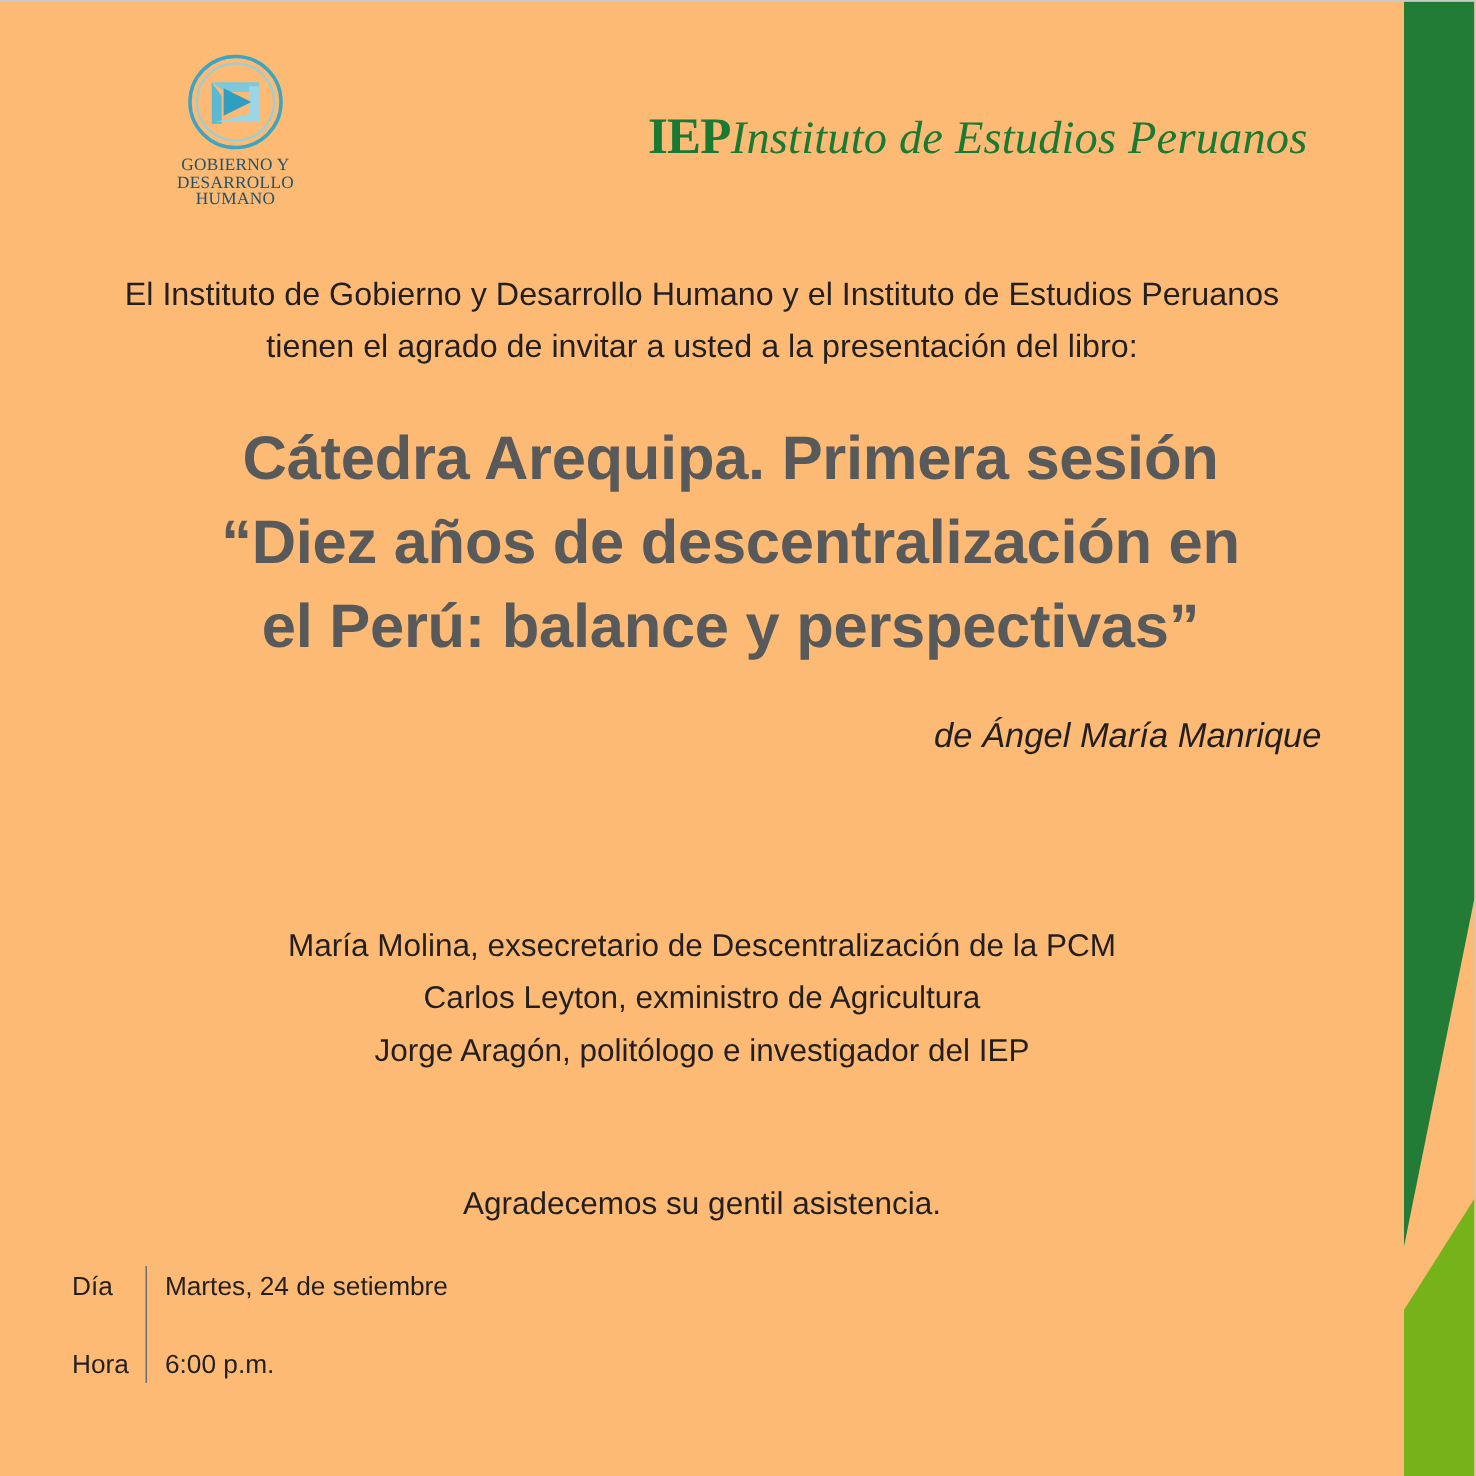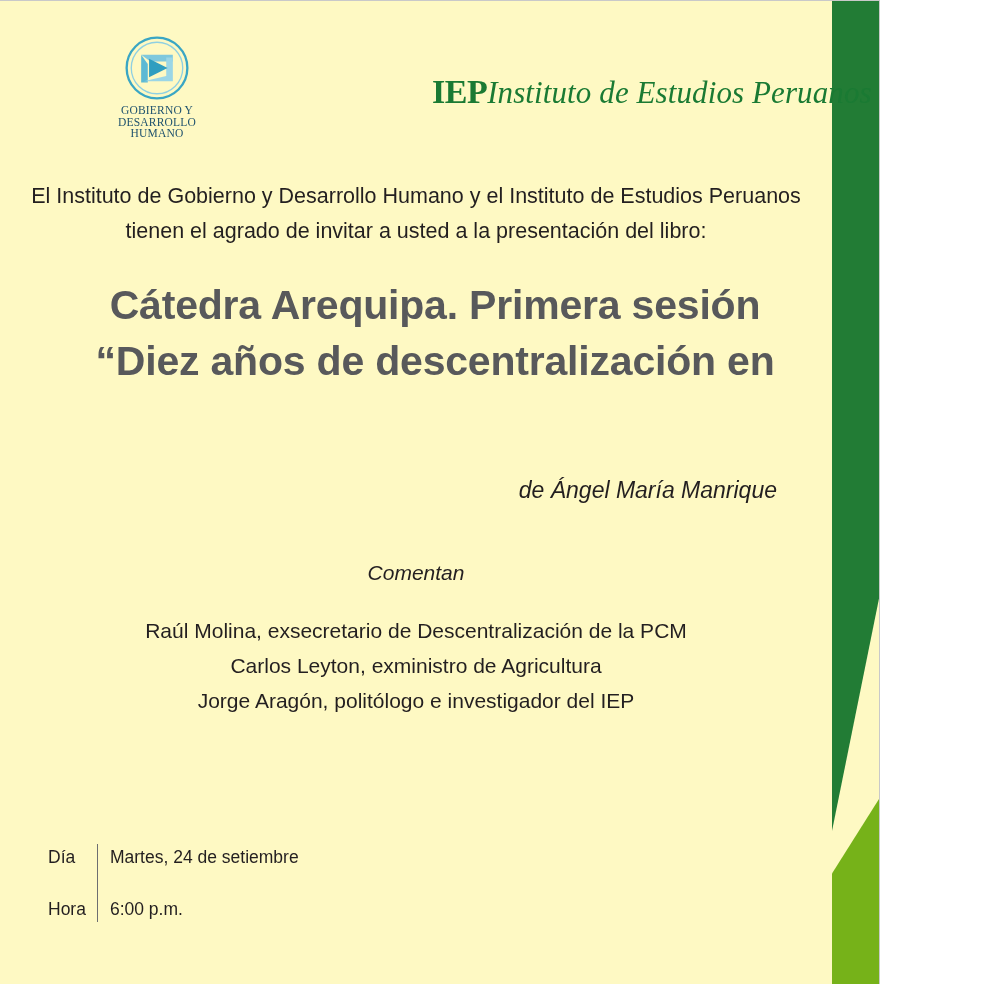--- a/index.html
+++ b/index.html
@@ -7,23 +7,23 @@
     margin: 0;
     padding: 0;
     background: #ffffff;
   }
   body {
     font-family: "Liberation Sans", sans-serif;
   }
 
   .card {
     position: relative;
-    width: 880px;
+    width: 984px;
     height: 984px;
-    background: #fef9c3;
+    background: #fdba74;
     overflow: hidden;
     box-sizing: border-box;
     border-top: 1px solid #c9c9c9;
     border-right: 1px solid #c9c9c9;
   }
 
   
   .band {
     position: absolute;
     top: 0;
@@ -245,32 +245,33 @@
   </div>
 
   <div class="intro">
     <span class="line">El Instituto de Gobierno y Desarrollo Humano y el Instituto de Estudios Peruanos</span>
     <span class="line">tienen el agrado de invitar a usted a la presentación del libro:</span>
   </div>
 
   <div class="title">
     <span class="line">Cátedra Arequipa. Primera sesión</span>
     <span class="line">“Diez años de descentralización en</span>
+    <span class="line">el Perú: balance y perspectivas”</span>
   </div>
 
   <div class="author">de Ángel María Manrique</div>
 
-  <div class="comentan">Comentan</div>
 
   <div class="panel">
-    <span class="line">Raúl Molina, exsecretario de Descentralización de la PCM</span>
+    <span class="line">María Molina, exsecretario de Descentralización de la PCM</span>
     <span class="line">Carlos Leyton, exministro de Agricultura</span>
     <span class="line">Jorge Aragón, politólogo e investigador del IEP</span>
   </div>
 
+  <div class="thanks">Agradecemos su gentil asistencia.</div>
 
   <div class="footer">
 
     <div class="foot-block foot-left">
       <div class="foot-labels">
         <span class="line">Día</span>
         <div class="sp"></div>
         <span class="line">Hora</span>
       </div>
       <div class="foot-rule"></div>

